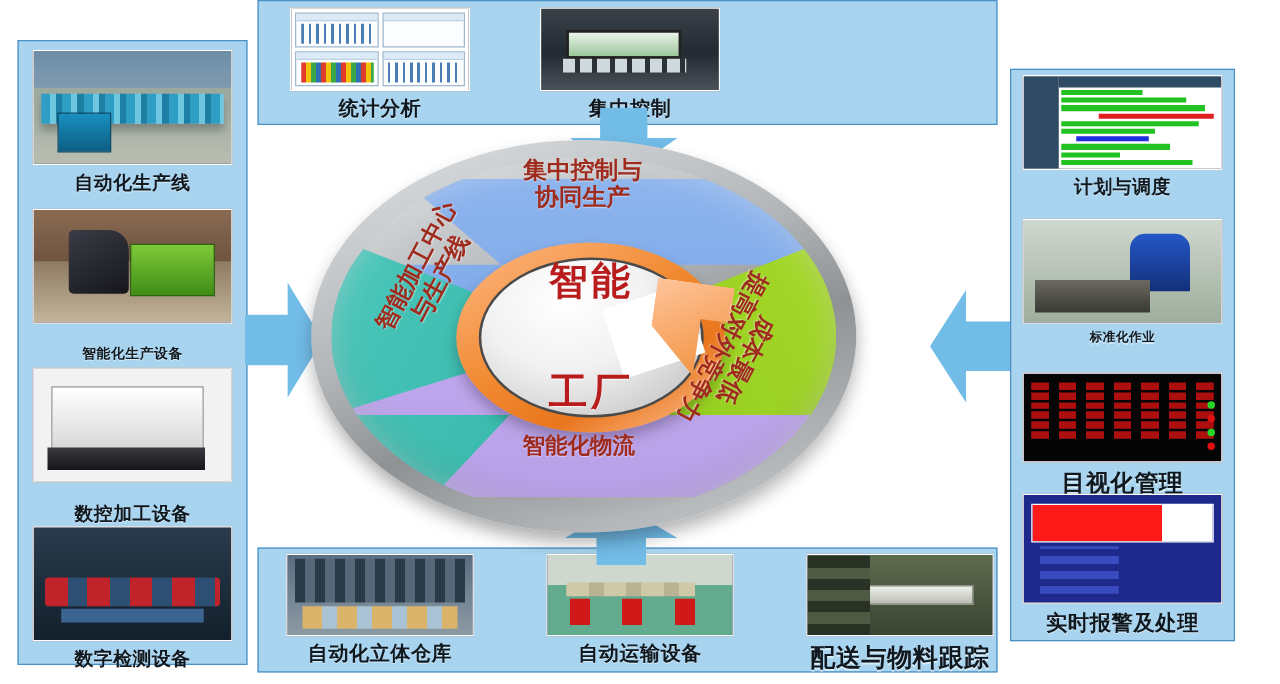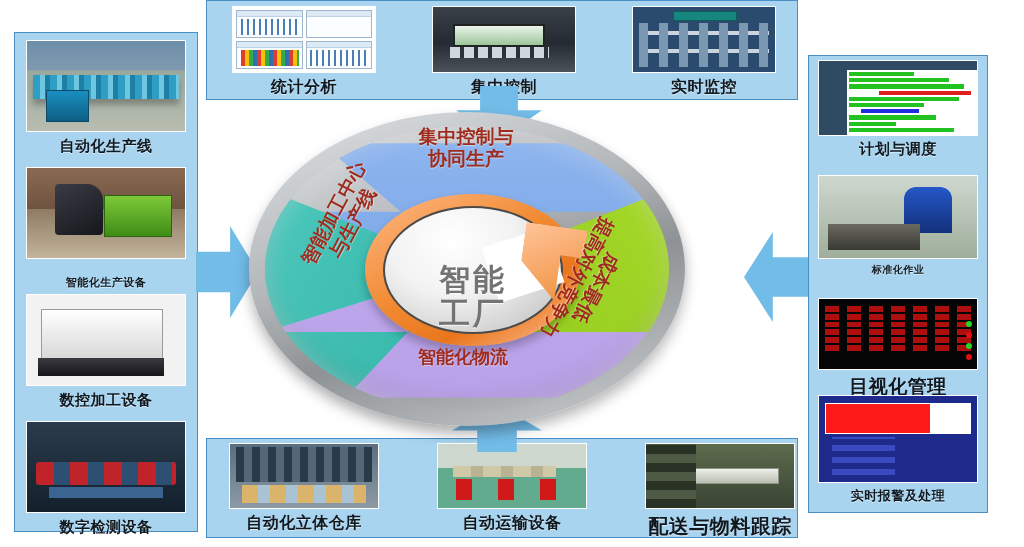--- a/index.html
+++ b/index.html
@@ -164,22 +164,22 @@
   #ring-gap{position:absolute;left:140px;top:98px;width:180px;height:128px;border-radius:50%;
     background:radial-gradient(ellipse at 38% 26%,#ffffff 0%,#f2f2f2 42%,#cfcfcf 78%,#bdbdbd 100%);
     border:2px solid #4a4a4a;box-sizing:border-box;}
   #ring-cut{position:absolute;left:246px;top:128px;width:68px;height:58px;background:#ffffff;
     transform:rotate(-18deg);}
   #arrow-head{position:absolute;left:278px;top:118px;width:62px;height:74px;
     background:linear-gradient(150deg,#ffc49a,#f08f3a);
     clip-path:polygon(0 0,100% 0,100% 38%,62% 38%,62% 100%,0 52%);
     transform:rotate(8deg);}
   #center-text{position:absolute;left:150px;top:100px;width:160px;height:124px;
-    display:flex;flex-direction:column;align-items:center;justify-content:flex-end;
-    font-weight:bold;font-size:31px;line-height:1.12;color:#737373;letter-spacing:3px;
+    display:flex;flex-direction:column;align-items:center;justify-content:space-between;
+    font-weight:bold;font-size:31px;line-height:1.12;color:#b91c1c;letter-spacing:3px;
     text-shadow:0 1px 1px rgba(255,255,255,.85);}
 
   .seg-label{position:absolute;font-weight:bold;color:#9e2b1e;text-align:center;
     line-height:1.18;white-space:pre-line;
     text-shadow:0 1px 1px rgba(255,255,255,.5);}
   #lab-top{left:118px;top:18px;width:210px;font-size:19px;}
   #lab-bot{left:110px;top:240px;width:220px;font-size:18px;font-family:Liberation Mono, monospace;}
   #lab-left{left:26px;top:88px;width:150px;font-size:19px;
     transform:rotate(-62deg);transform-origin:50% 50%;}
   #lab-right{left:268px;top:152px;width:150px;font-size:19px;
@@ -204,21 +204,21 @@
     <div class="thumb" style="width:160px;height:92px;">
       <div class="sc sc-weld"></div>
     </div>
     <div class="cap" style="font-size:11px;margin-top:16px;">智能化生产设备</div>
   </div>
 
   <div class="cell" style="left:24px;top:294px;width:164px;">
     <div class="thumb" style="width:160px;height:92px;">
       <div class="sc sc-cnc"></div>
     </div>
-    <div class="cap" style="font-size:15px;margin-top:5px;">数控加工设备</div>
+    <div class="cap" style="font-size:15px;margin-top:16px;">数控加工设备</div>
   </div>
 
   <div class="cell" style="left:24px;top:421px;width:164px;">
     <div class="thumb" style="width:160px;height:92px;">
       <div class="sc sc-insp"></div>
     </div>
     <div class="cap" style="font-size:15px;margin-top:5px;">数字检测设备</div>
   </div>
 
   <div class="panel" style="left:206px;top:0px;width:592px;height:100px;">
@@ -247,26 +247,20 @@
     <div class="cap" style="font-size:16px;margin-top:4px;">统计分析</div>
   </div>
 
   <div class="cell" style="left:432px;top:6px;width:144px;">
     <div class="thumb" style="width:144px;height:67px;">
       <div class="sc sc-ctrl"></div>
     </div>
     <div class="cap" style="font-size:16px;margin-top:4px;">集中控制</div>
   </div>
 
-  <div class="cell" style="left:632px;top:6px;width:144px;">
-    <div class="thumb" style="width:144px;height:67px;">
-      <div class="sc sc-mon"></div>
-    </div>
-    <div class="cap" style="font-size:16px;margin-top:4px;">实时监控</div>
-  </div>
 
   <div class="panel" style="left:808px;top:55px;width:180px;height:458px;">
   </div>
 
   <div class="cell" style="left:816px;top:60px;width:164px;">
     <div class="thumb" style="width:160px;height:76px;">
       <div class="sc sc-gantt">
         <div class="g-side"></div>
           <div class="g-head"></div>
         <div class="g-rows">
@@ -308,21 +302,21 @@
         <div class="vdot" style="top:55px;background:#e01010;"></div>
       </div>
     </div>
     <div class="cap" style="font-size:19px;margin-top:4px;">目视化管理</div>
   </div>
 
   <div class="cell" style="left:816px;top:395px;width:164px;">
     <div class="thumb" style="width:160px;height:88px;">
       <div class="sc sc-alarm"></div>
     </div>
-    <div class="cap" style="font-size:13px;margin-top:4px;">实时报警及处理</div>
+    <div class="cap" style="font-size:17px;margin-top:4px;">实时报警及处理</div>
   </div>
 
   <div class="panel" style="left:206px;top:438px;width:592px;height:100px;">
   </div>
 
   <div class="cell" style="left:228px;top:443px;width:152px;">
     <div class="thumb" style="width:150px;height:66px;">
       <div class="sc sc-wh"></div>
     </div>
     <div class="cap" style="font-size:16px;margin-top:4px;">自动化立体仓库</div>

